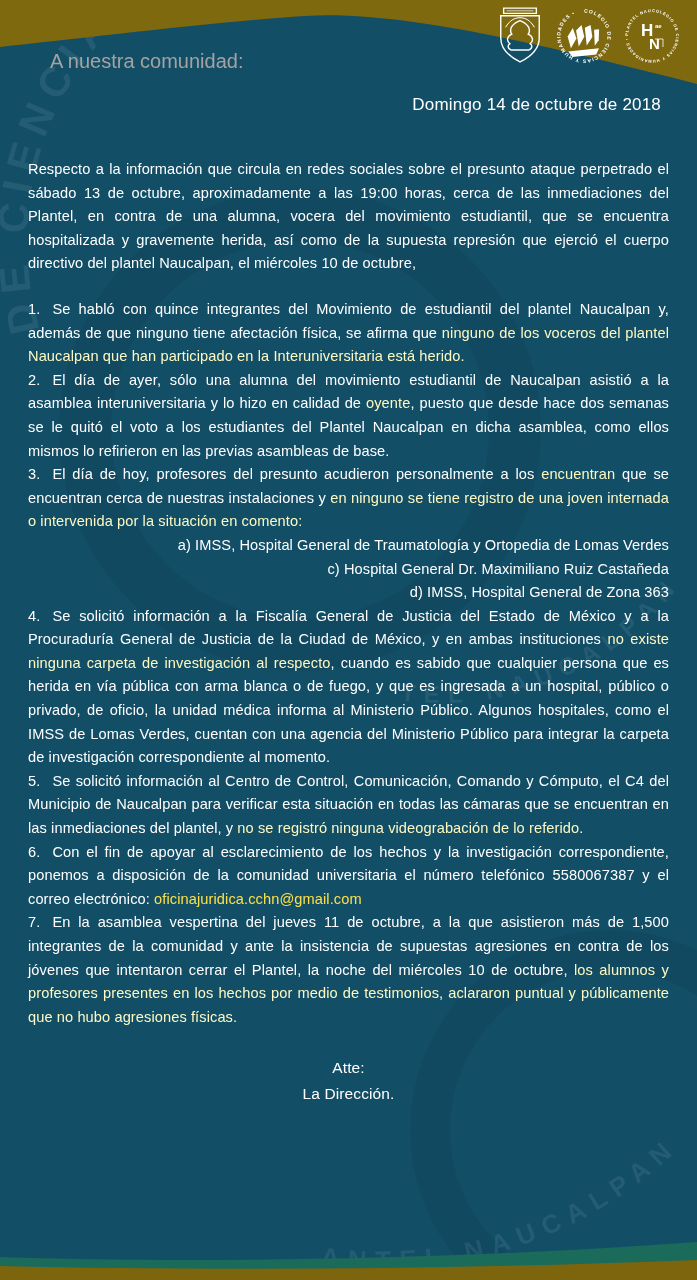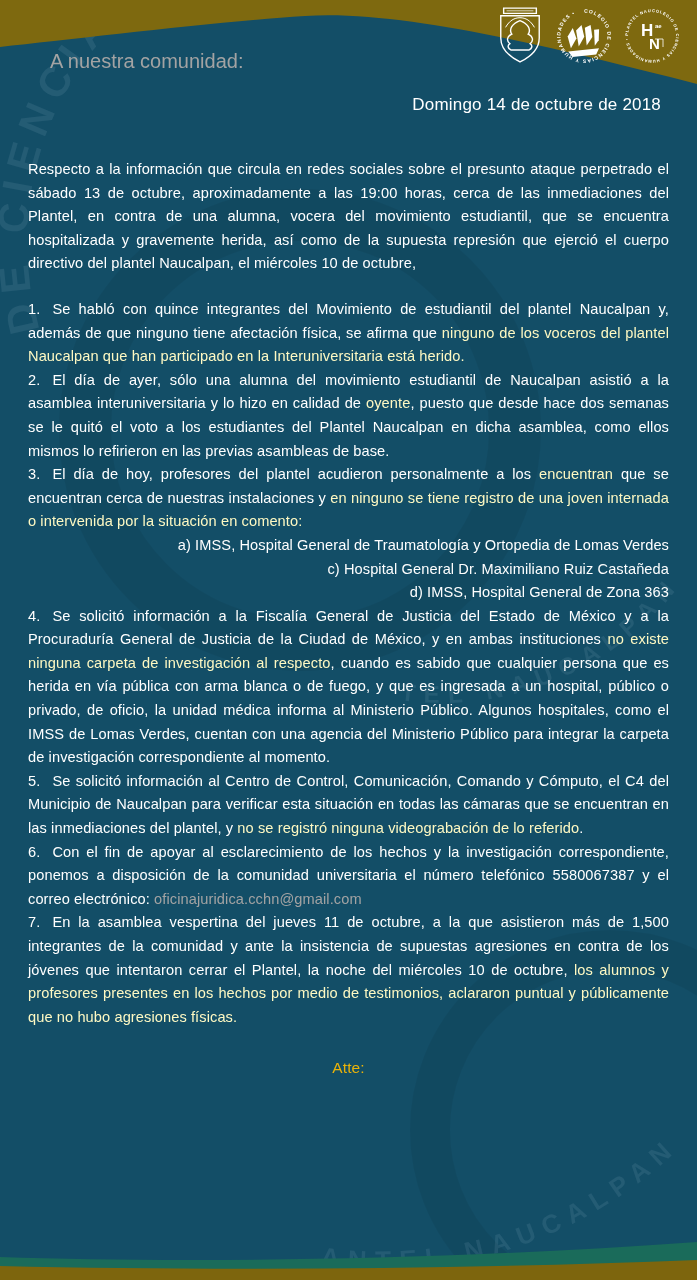--- a/index.html
+++ b/index.html
@@ -26,23 +26,23 @@
     position:absolute;left:28px;right:28px;top:142px;
     color:#ffffff;font-size:14.6px;font-weight:normal;line-height:23.6px;
     text-align:justify;letter-spacing:.1px;margin-top:16px;
   }
   .para{margin:0 0 22px 0;}
   .precision{margin-bottom:22px;}
   .items{list-style:none;margin:0;padding:0;}
   .items li{margin:0;}
   .num{display:inline-block;margin-right:12px;}
   .hl{color:#fef9c3;}
-  .email{color:#a3a3a3;}
+  .email{color:#fde047;}
   .sublist{padding-left:40px;text-align:right;}
-  .closing{margin-top:26px;text-align:center;color:#eab308;font-size:15.5px;line-height:26px;}
+  .closing{margin-top:26px;text-align:center;color:#ffffff;font-size:15.5px;line-height:26px;}
 </style>
 </head>
 <body>
 
 <div class="poster">
 
   <svg class="wm" viewBox="0 0 697 1280" xmlns="http://www.w3.org/2000/svg">
     <circle class="wm-ring" cx="300" cy="430" r="215" stroke-width="52"></circle>
     <circle class="wm-ring" cx="610" cy="1130" r="180" stroke-width="40"></circle>
     <path id="wmArcTop" d="M 40,330 A 310,310 0 0 1 630,140" fill="none"></path>
@@ -113,28 +113,29 @@
   </div>
 
   <div class="greeting">A nuestra comunidad:</div>
   <div class="date">Domingo 14 de octubre de 2018</div>
 
   <div class="content">
     <p class="para"><span>Respecto a la información que circula en redes sociales sobre el presunto ataque perpetrado el sábado 13 de octubre, aproximadamente a las 19:00 horas, cerca de las inmediaciones del Plantel, en contra de una alumna, vocera del movimiento estudiantil, que se encuentra hospitalizada y gravemente herida, así como de la supuesta represión que ejerció el cuerpo directivo del plantel Naucalpan, el miércoles 10 de octubre,</span></p>
     <ol class="items">
         <li><span class="num">1.</span><span>Se habló con quince integrantes del Movimiento de estudiantil del plantel Naucalpan y, además de que ninguno tiene afectación física, se afirma que </span><span class="hl">ninguno de los voceros del plantel Naucalpan que han participado en la Interuniversitaria está herido.</span></li>
         <li><span class="num">2.</span><span>El día de ayer, sólo una alumna del movimiento estudiantil de Naucalpan asistió a la asamblea interuniversitaria y lo hizo en calidad de </span><span class="hl">oyente</span><span>, puesto que desde hace dos semanas se le quitó el voto a los estudiantes del Plantel Naucalpan en dicha asamblea, como ellos mismos lo refirieron en las previas asambleas de base.</span></li>
-        <li><span class="num">3.</span><span>El día de hoy, profesores del plantel acudieron personalmente a los </span><span class="hl">encuentran</span><span> que se encuentran cerca de nuestras instalaciones y </span><span class="hl">en ninguno se tiene registro de una joven internada o intervenida por la situación en comento:</span><div class="sublist">
+        <li><span class="num">3.</span><span>El día de hoy, profesores del presunto acudieron personalmente a los </span><span class="hl">encuentran</span><span> que se encuentran cerca de nuestras instalaciones y </span><span class="hl">en ninguno se tiene registro de una joven internada o intervenida por la situación en comento:</span><div class="sublist">
             <div>a) IMSS, Hospital General de Traumatología y Ortopedia de Lomas Verdes</div>
             <div>c) Hospital General Dr. Maximiliano Ruiz Castañeda</div>
             <div>d) IMSS, Hospital General de Zona 363</div>
           </div></li>
         <li><span class="num">4.</span><span>Se solicitó información a la Fiscalía General de Justicia del Estado de México y a la Procuraduría General de Justicia de la Ciudad de México, y en ambas instituciones </span><span class="hl">no existe ninguna carpeta de investigación al respecto</span><span>, cuando es sabido que cualquier persona que es herida en vía pública con arma blanca o de fuego, y que es ingresada a un hospital, público o privado, de oficio, la unidad médica informa al Ministerio Público. Algunos hospitales, como el IMSS de Lomas Verdes, cuentan con una agencia del Ministerio Público para integrar la carpeta de investigación correspondiente al momento.</span></li>
         <li><span class="num">5.</span><span>Se solicitó información al Centro de Control, Comunicación, Comando y Cómputo, el C4 del Municipio de Naucalpan para verificar esta situación en todas las cámaras que se encuentran en las inmediaciones del plantel, y </span><span class="hl">no se registró ninguna videograbación de lo referido</span><span>.</span></li>
         <li><span class="num">6.</span><span>Con el fin de apoyar al esclarecimiento de los hechos y la investigación correspondiente, ponemos a disposición de la comunidad universitaria el número telefónico 5580067387 y el correo electrónico: </span><span class="hl email">oficinajuridica.cchn@gmail.com</span></li>
         <li><span class="num">7.</span><span>En la asamblea vespertina del jueves 11 de octubre, a la que asistieron más de 1,500 integrantes de la comunidad y ante la insistencia de supuestas agresiones en contra de los jóvenes que intentaron cerrar el Plantel, la noche del miércoles 10 de octubre, </span><span class="hl">los alumnos y profesores presentes en los hechos por medio de testimonios, aclararon puntual y públicamente que no hubo agresiones físicas.</span></li>
       </ol>
     <div class="closing">
       <div>Atte:</div>
+      <div>La Dirección.</div>
     </div>
   </div>
 
 </div>
 
 </body></html>

